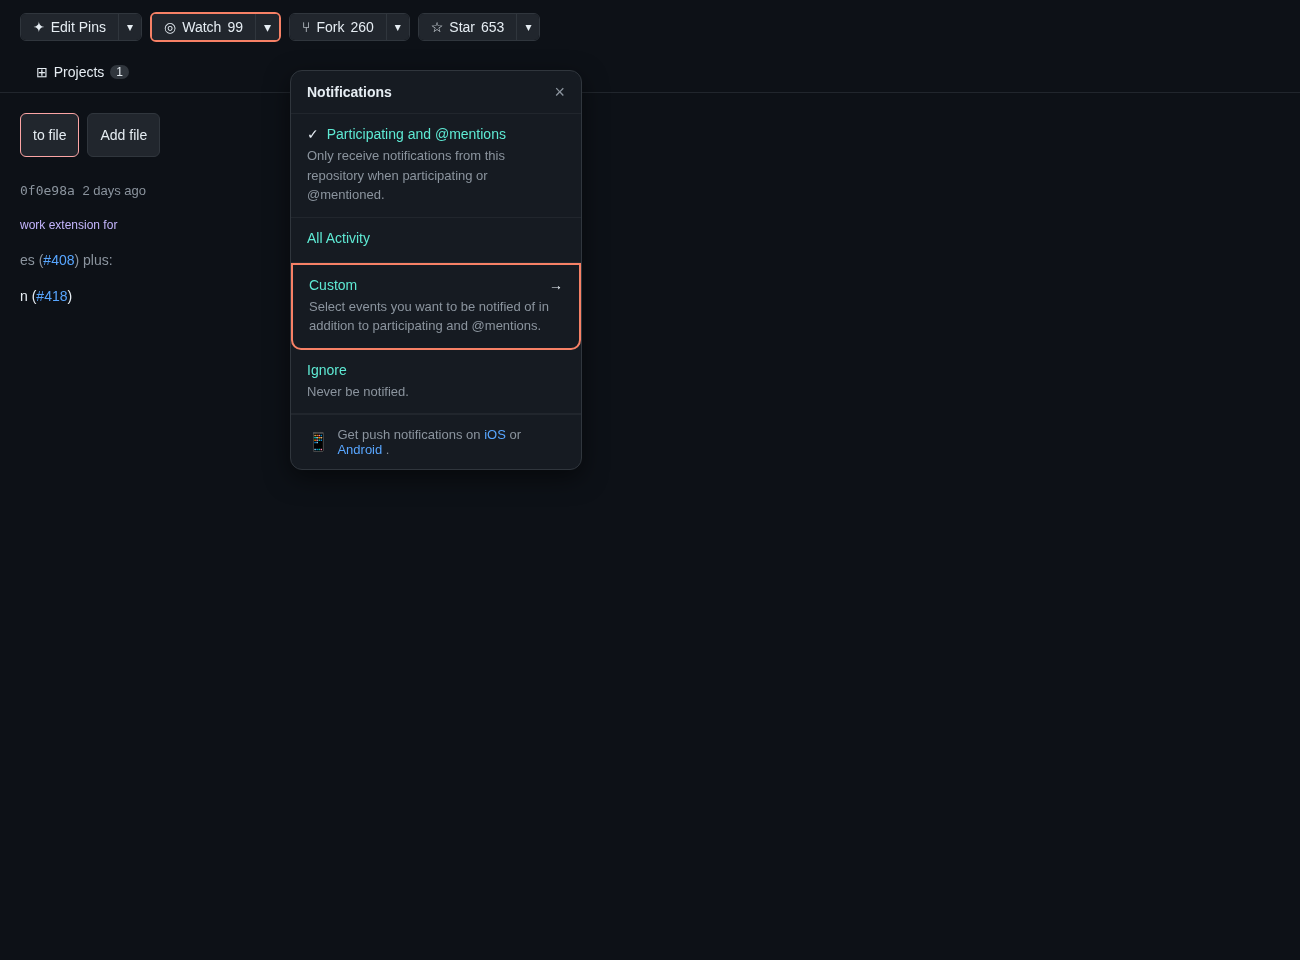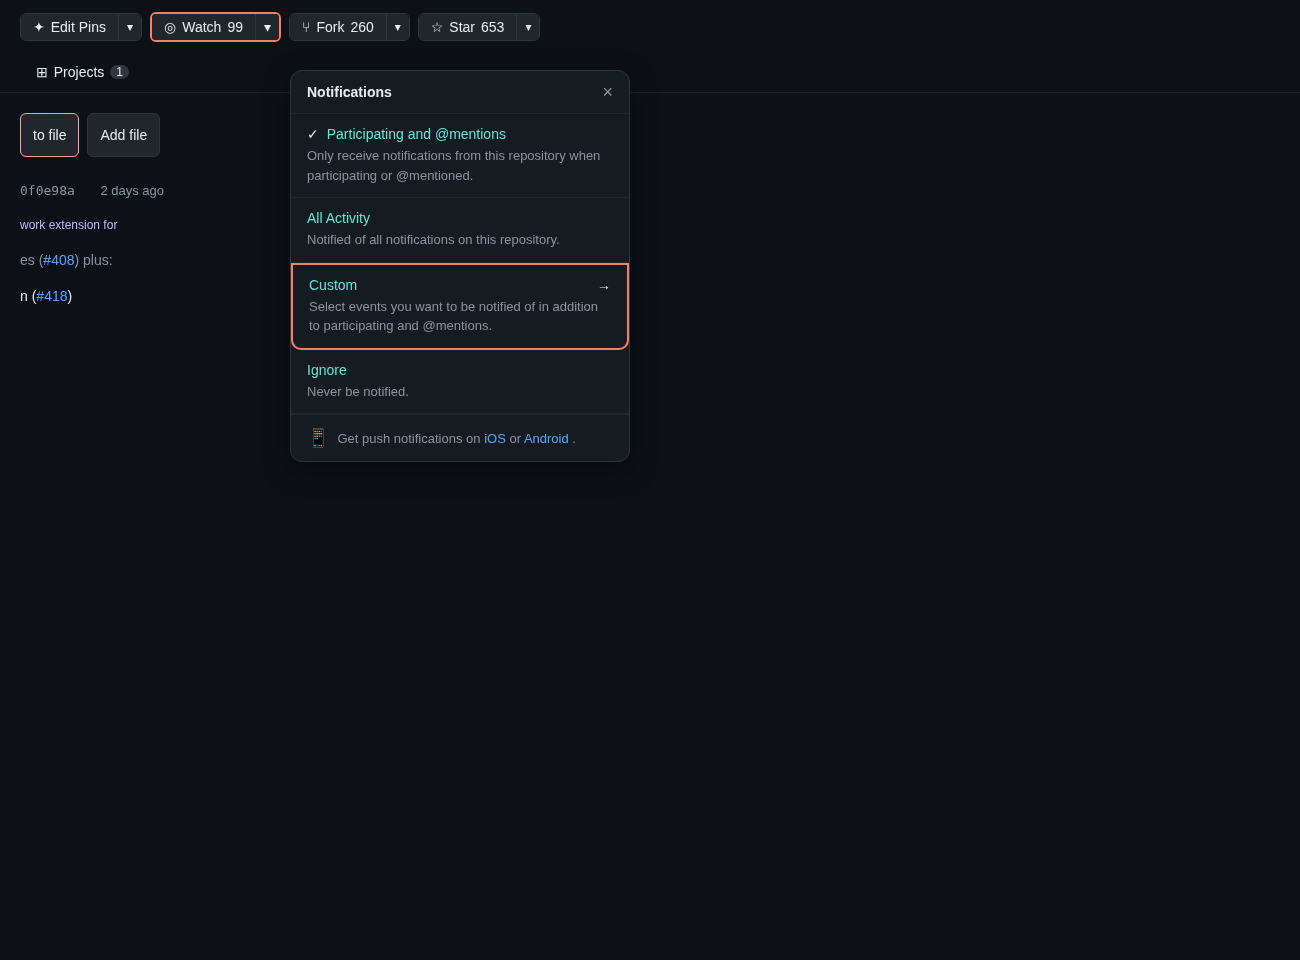--- a/index.html
+++ b/index.html
@@ -155,21 +155,21 @@
 
     .link-blue {
       color: #58a6ff;
     }
 
     
     .dropdown-overlay {
       position: absolute;
       top: 70px;
       left: 290px;
-      width: 340px;
+      width: 292px;
       background: #161b22;
       border: 1px solid #30363d;
       border-radius: 12px;
       box-shadow: 0 8px 24px rgba(0,0,0,0.5);
       z-index: 100;
     }
 
     .dropdown-header {
       display: flex;
       align-items: center;
@@ -310,21 +310,21 @@
     <button class="code-btn">
       <span>to file</span>
     </button>
     <button class="add-file-btn">
       <span>Add file</span>
     </button>
   </div>
 
   <div class="commit-area">
     <span class="commit-hash">0f0e98a</span>
-    <span style="margin-left: 22px;">2 days ago</span>
+    <span style="margin-left: 4px;">2 days ago</span>
   </div>
 
   <div class="content-text">
     <span>work extension for</span>
   </div>
 
   <div style="padding: 10px 0; font-size: 14px; color: #8b949e;">es (<span class="link-blue">#408</span>) plus:</div>
 
   <div style="padding: 10px 0; font-size: 14px;">n (<span class="link-blue">#418</span>)</div>
 </div>
@@ -341,21 +341,20 @@
       <span class="check-icon">✓</span>
       <span class="dropdown-item-title">Participating and @mentions</span>
     </div>
     <div class="dropdown-item-desc">Only receive notifications from this repository when participating or @mentioned.</div>
   </div>
 
   <div class="dropdown-item">
     <div class="dropdown-item-header">
       <span class="dropdown-item-title">All Activity</span>
     </div>
-    <div class="dropdown-item-desc">Notified of all notifications on this repository.</div>
   </div>
 
   <div class="dropdown-item custom-item">
     <div class="dropdown-item-header">
       <span class="dropdown-item-title">Custom</span>
       <span class="arrow-icon">→</span>
     </div>
     <div class="dropdown-item-desc">Select events you want to be notified of in addition to participating and @mentions.</div>
   </div>
 

